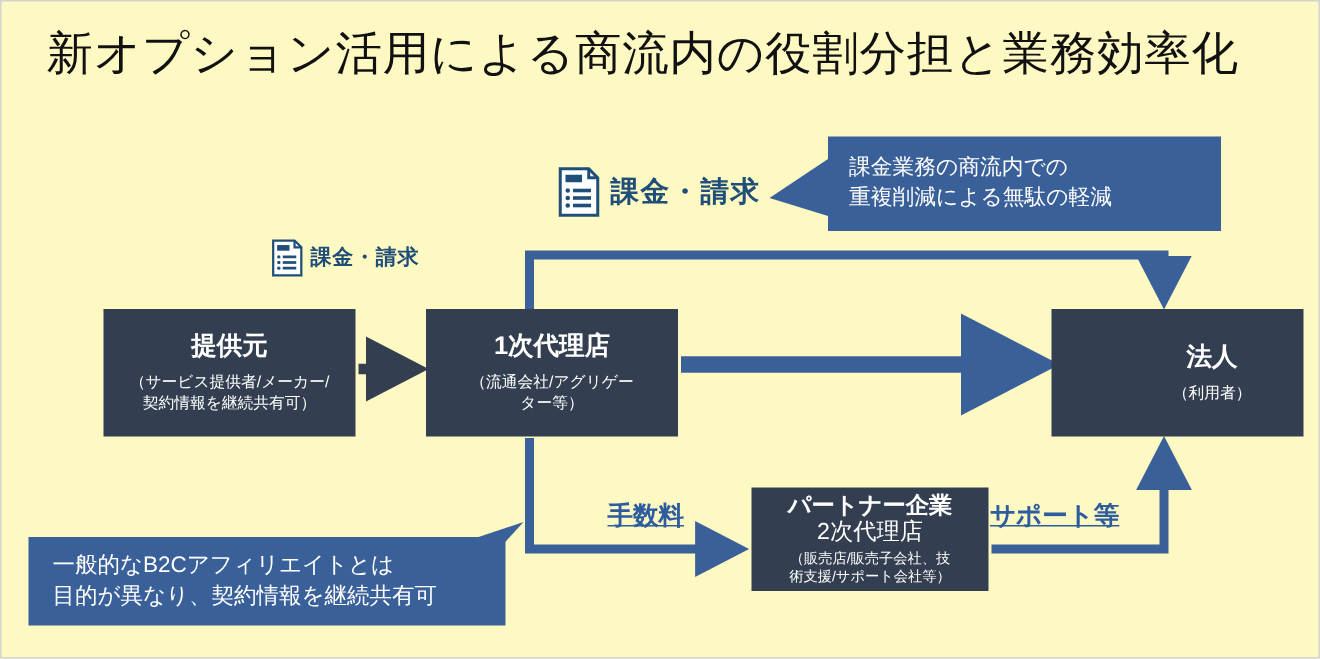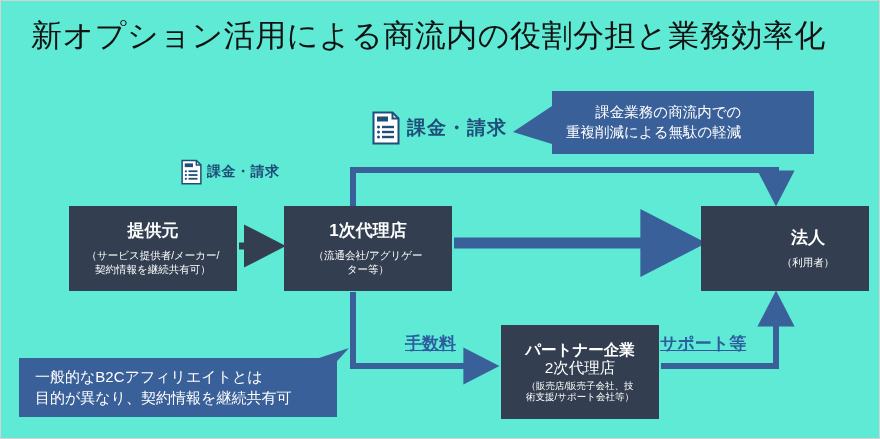--- a/index.html
+++ b/index.html
@@ -5,21 +5,21 @@
   html,body{margin:0;padding:0;}
   body{
     width:880px;height:439px;
     background:#ffffff;
     font-family:"Liberation Sans","DejaVu Sans",sans-serif;
     overflow:hidden;
   }
   #slide{
     position:relative;
     width:880px;height:439px;
-    background:#5eead4;
+    background:#fef9c3;
     box-sizing:border-box;
     border:1px solid #d3d3d3;
     overflow:hidden;
   }
 
   
   #title{
     position:absolute;left:30px;top:14px;
     font-size:31px;
     font-weight:400;
@@ -47,38 +47,38 @@
     text-align:center;
     line-height:1.12;
   }
   .ent .ttl{font-size:17px;font-weight:700;}
   .ent .ttl2{font-size:17px;font-weight:400;}
   .ent .sub{font-size:10.5px;font-weight:400;margin-top:9px;line-height:1.25;padding:0 6px;}
 
   #box-provider{left:68px;top:205px;width:168px;height:85px;}
   #box-agency1 {left:283px;top:205px;width:168px;height:85px;}
   #box-corp    {left:700px;top:205px;width:168px;height:85px;padding-left:46px;}
-  #box-partner {left:500px;top:324px;width:158px;height:94px;justify-content:center;}
+  #box-partner {left:500px;top:324px;width:158px;height:69px;justify-content:center;}
   #box-partner .ttl{font-size:15.5px;}
   #box-partner .ttl2{font-size:15.5px;}
   #box-partner .sub{font-size:9.5px;margin-top:4px;line-height:1.2;}
 
   
   .callout{
     position:absolute;
     background:#3a6099;
     color:#ffffff;
     box-sizing:border-box;
     display:flex;
     align-items:center;
     line-height:1.35;
   }
   #callout-billing{
     left:551px;top:90px;width:262px;height:63px;
-    padding-left:14px;font-size:14.5px;text-align:right;
+    padding-left:14px;font-size:14.5px;
   }
   #callout-affiliate{
     left:18px;top:357px;width:318px;height:59px;
     padding-left:16px;font-size:15px;
   }
   .callout .l1,.callout .l2{display:block;}
 
   
   .chip{
     position:absolute;

